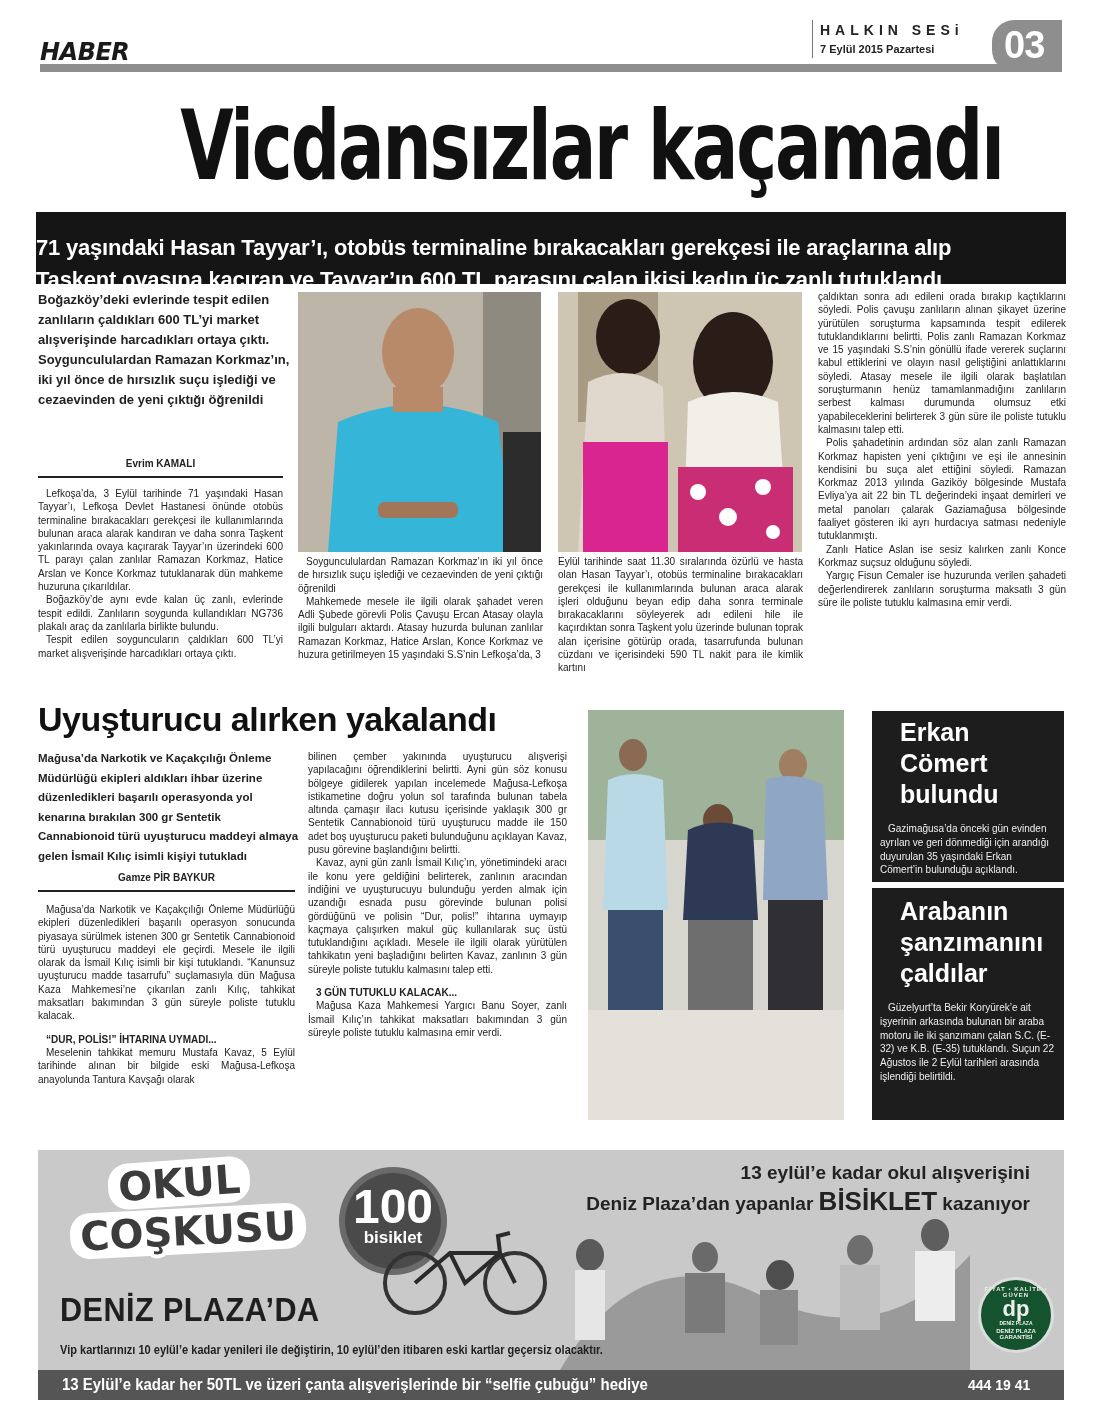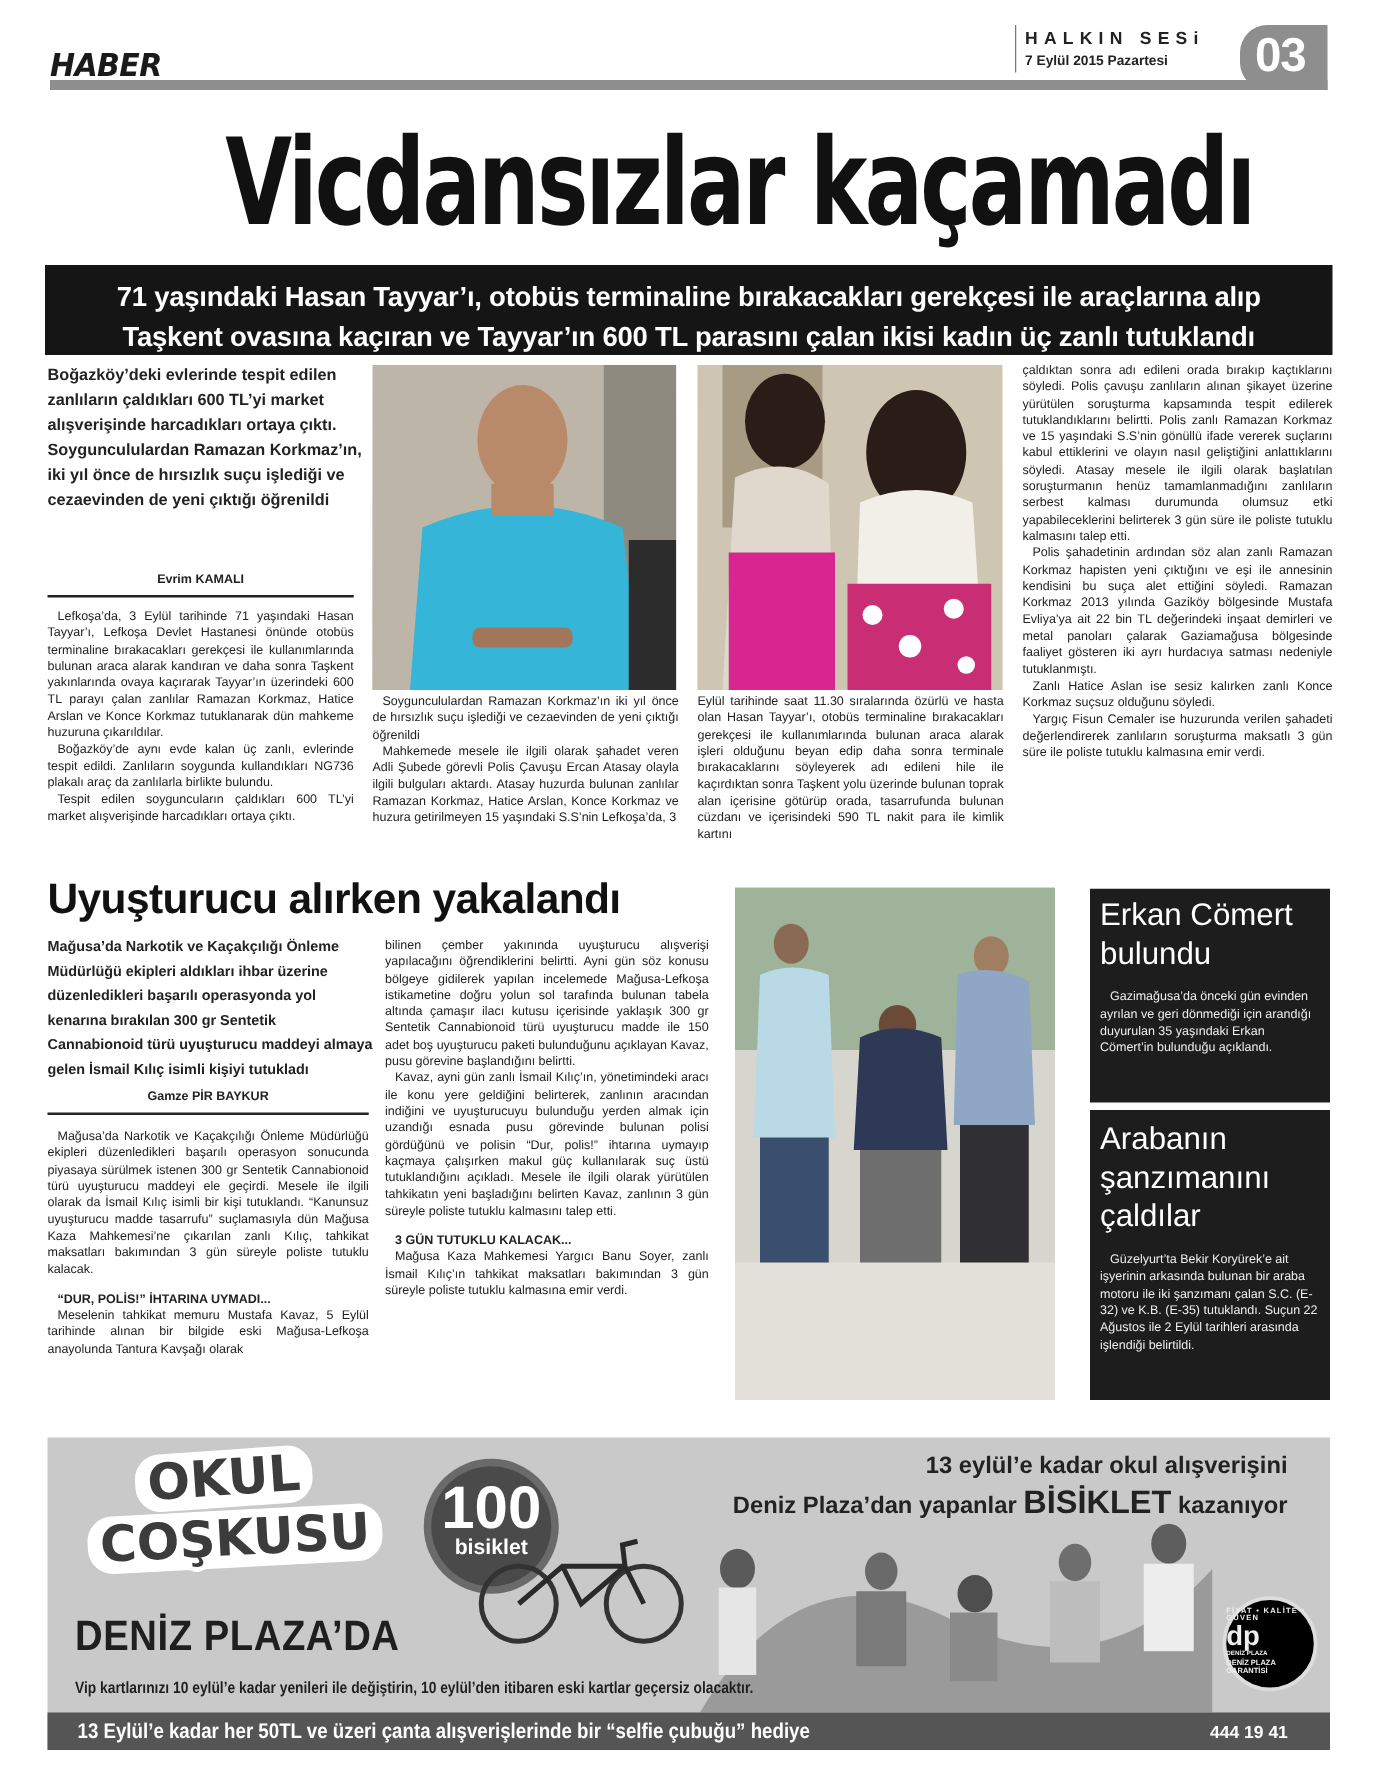--- a/index.html
+++ b/index.html
@@ -10,60 +10,60 @@
   .section-label { left: 40px; top: 38px; font-family: "DejaVu Sans", sans-serif; font-weight: 900; font-style: italic; font-size: 24px; color: #1a1a1a; letter-spacing: -0.5px; transform: scaleY(1.05); }
   .header-rule { left: 40px; top: 64px; width: 1022px; height: 8px; background: #8e8e8e; }
   .masthead-divider { left: 812px; top: 20px; width: 1px; height: 38px; background: #777; }
   .paper-name { left: 820px; top: 22px; font-size: 14px; font-weight: bold; letter-spacing: 5px; color: #222; }
   .issue-date { left: 820px; top: 43px; font-size: 11px; font-weight: bold; color: #222; }
   .page-number-tab { left: 992px; top: 20px; width: 70px; height: 52px; background: #8e8e8e; border-radius: 22px 0 0 22px; }
   .page-number { left: 1004px; top: 20px; font-size: 38px; font-weight: bold; color: #fff; letter-spacing: -1px; line-height: 50px; }
 
   
   .headline { left: 36px; top: 86px; width: 1030px; text-align: center; font-family: "DejaVu Sans", sans-serif; font-weight: bold; font-size: 96px; line-height: 120px; color: #111; transform: scaleX(0.72); transform-origin: center; letter-spacing: -3px; white-space: nowrap; }
-  .subhead-box { left: 36px; top: 212px; width: 1030px; height: 72px; background: #151515; color: #fff; text-align: center; font-size: 22px; font-weight: bold; line-height: 32px; padding-top: 10px; letter-spacing: -0.2px; }
+  .subhead-box { left: 36px; top: 212px; width: 1030px; height: 72px; background: #151515; color: #fff; font-size: 22px; font-weight: bold; line-height: 32px; padding-top: 20px; letter-spacing: -0.2px; }
 
   
   .lead { font-size: 13px; font-weight: bold; line-height: 20px; color: #222; }
   .byline { font-size: 10px; font-weight: bold; text-align: center; color: #222; }
   .rule { height: 1.5px; background: #222; }
   .body { font-size: 10px; line-height: 13.3px; text-align: justify; color: #222; }
   .body p { text-indent: 8px; }
   .body p.sub { font-weight: bold; margin-top: 10px; text-indent: 8px; }
 
   
   .photo { overflow: hidden; }
   .photo1 { left: 298px; top: 292px; width: 243px; height: 260px; background: linear-gradient(180deg,#c9c2b5 0%,#b7aea1 40%,#a89c8c 100%); }
   .photo2 { left: 558px; top: 292px; width: 244px; height: 260px; background: linear-gradient(180deg,#d7d1c2 0%,#cfc6b3 50%,#c8bea9 100%); }
   .photo3 { left: 588px; top: 710px; width: 256px; height: 410px; background: linear-gradient(180deg,#bfc9c0 0%,#cfcfc7 40%,#dedcd6 70%,#cfcbc3 100%); }
 
   
   .headline2 { left: 38px; top: 700px; font-size: 34px; font-weight: bold; color: #111; letter-spacing: -0.5px; }
 
   
   .side-box { background: #1d1d1d; color: #fff; }
-  .side-title { font-size: 25px; font-weight: normal; line-height: 31px; }
+  .side-title { font-size: 25px; font-weight: bold; line-height: 31px; margin-left: 20px; }
   .side-body { font-size: 10px; line-height: 13.8px; color: #eee; }
   .side-body p { text-indent: 8px; }
 
   
   .ad { left: 38px; top: 1150px; width: 1026px; height: 250px; background: #c9c9c9; overflow: hidden; }
   .ad-bottom { left: 38px; top: 1370px; width: 1026px; height: 30px; background: #555; }
   .ad-footer-text { left: 62px; top: 1372px; font-size: 17px; font-weight: bold; color: #fff; line-height: 26px; transform: scaleX(0.88); transform-origin: left; white-space: nowrap; }
   .ad-phone { left: 968px; top: 1372px; font-size: 14px; font-weight: bold; color: #fff; line-height: 26px; }
   .okul-wrap { left: 70px; top: 1160px; }
   .okul-line { font-family: "DejaVu Sans", sans-serif; font-weight: 900; font-size: 40px; color: #3c3c3c; text-shadow: 0 0 0 #fff, 3px 3px 0 #fff, -3px -3px 0 #fff, 3px -3px 0 #fff, -3px 3px 0 #fff, 0 4px 0 #fff, 4px 0 0 #fff, -4px 0 0 #fff, 0 -4px 0 #fff; background: #fff; border-radius: 20px; padding: 0 10px; display: inline-block; }
   .badge100 { left: 345px; top: 1173px; width: 96px; height: 96px; border-radius: 50%; background: #4a4a4a; color: #fff; text-align: center; box-shadow: 0 0 0 6px #6a6a6a; }
   .badge-num { font-size: 48px; font-weight: bold; line-height: 52px; margin-top: 8px; }
   .badge-unit { font-size: 17px; font-weight: bold; line-height: 18px; margin-top: -4px; }
   .ad-headline { left: 440px; top: 1158px; width: 590px; text-align: right; font-size: 19px; font-weight: bold; color: #222; line-height: 29px; }
   .ad-headline .big { font-size: 26px; }
   .deniz { left: 60px; top: 1290px; font-size: 34px; font-weight: bold; color: #1f1f1f; transform: scaleX(0.9); transform-origin: left; letter-spacing: 0.5px; }
   .vip { left: 60px; top: 1342px; font-size: 13px; font-weight: bold; color: #1f1f1f; transform: scaleX(0.85); transform-origin: left; white-space: nowrap; }
-  .seal { left: 978px; top: 1277px; width: 76px; height: 76px; border-radius: 50%; background: #000000; border: 3px solid #ddd; color: #eee; text-align: left; }
+  .seal { left: 978px; top: 1277px; width: 76px; height: 76px; border-radius: 50%; background: #14532d; border: 3px solid #ddd; color: #eee; text-align: center; }
   .seal-top { font-size: 6px; font-weight: bold; letter-spacing: 1px; margin-top: 6px; }
   .seal-logo { font-size: 22px; font-weight: bold; line-height: 22px; }
   .seal-name { font-size: 5px; font-weight: bold; }
   .seal-ribbon { font-size: 6px; font-weight: bold; margin-top: 2px; }
   .people { left: 560px; top: 1215px; width: 410px; height: 155px; }
 </style>
 </head>
 <body>
 
 <div class="abs section-label">HABER</div>

